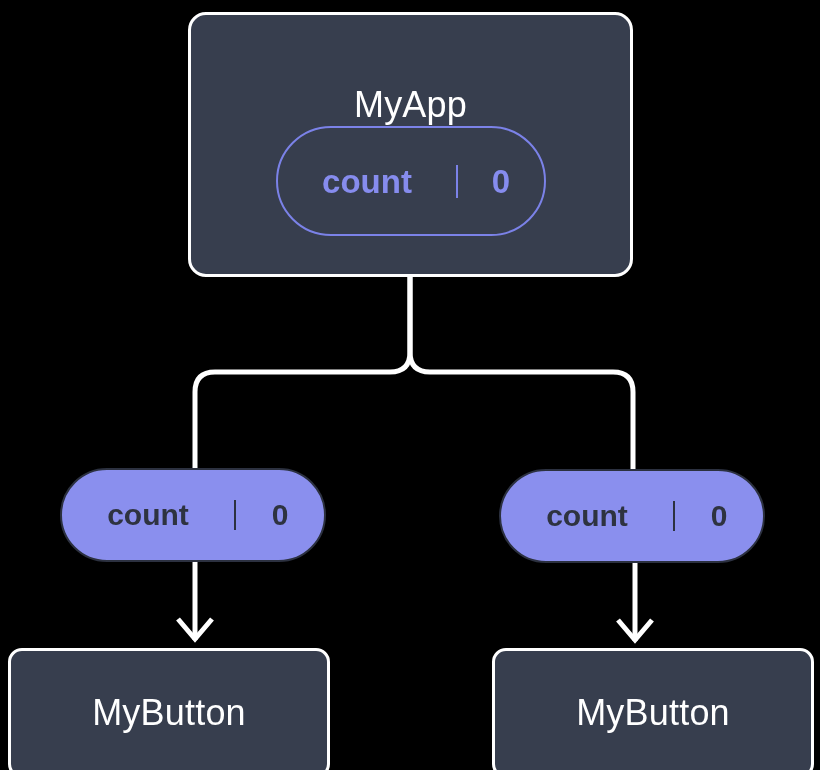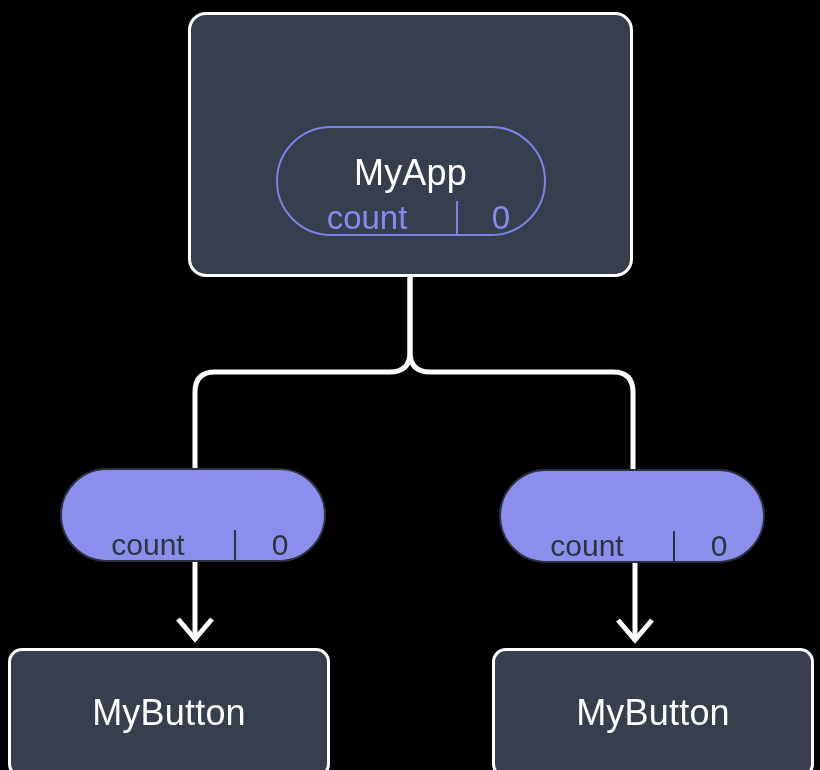--- a/index.html
+++ b/index.html
@@ -43,22 +43,21 @@
     white-space: nowrap;
   }
 
   
   #node-myapp {
     left: 188px;
     top: 12px;
     width: 445px;
     height: 265px;
     border-radius: 18px;
-    padding-top: 56px;
-    justify-content: center;
+    padding-top: 72px;
   }
 
   
   #node-mybutton-left {
     left: 8px;
     top: 648px;
     width: 322px;
     height: 130px;
     justify-content: center;
   }
@@ -68,24 +67,25 @@
     width: 322px;
     height: 130px;
     justify-content: center;
   }
 
   
   .pill {
     position: absolute;
     box-sizing: border-box;
     display: flex;
-    align-items: flex-end;
+    align-items: center;
     border-radius: 999px;
     overflow: hidden;
     z-index: 3;
+    font-weight: bold;
   }
   .pill .pill-key,
   .pill .pill-val {
     display: flex;
     align-items: center;
     justify-content: center;
     white-space: nowrap;
     line-height: 1;
   }
 

